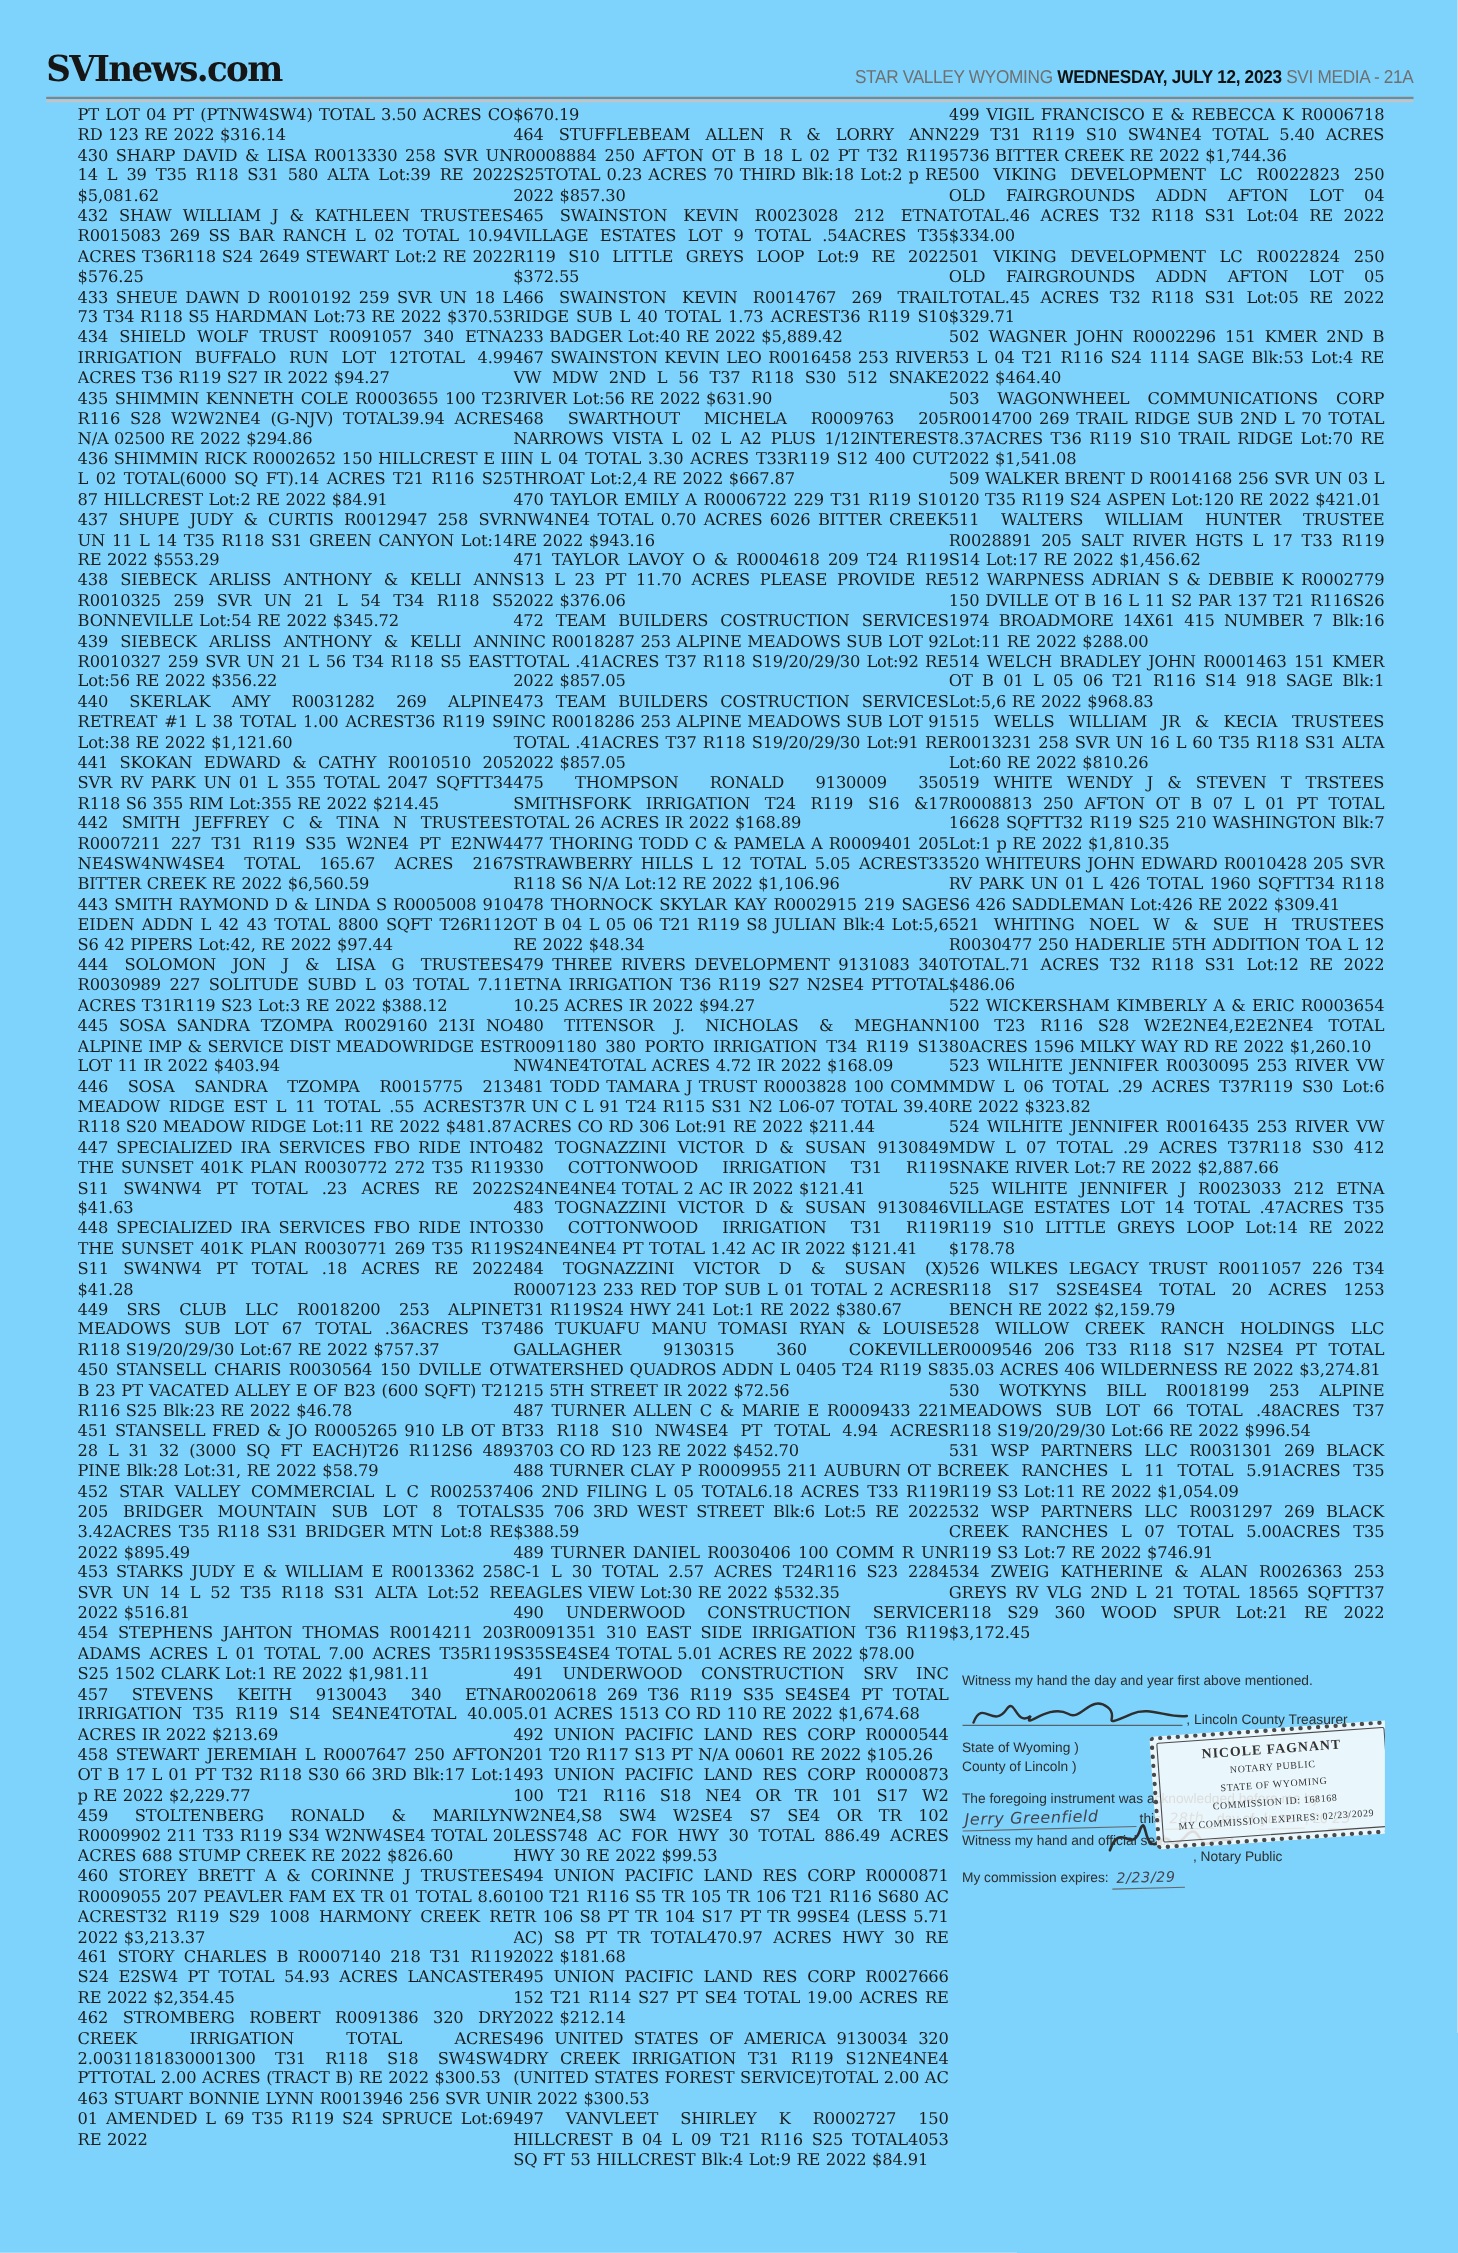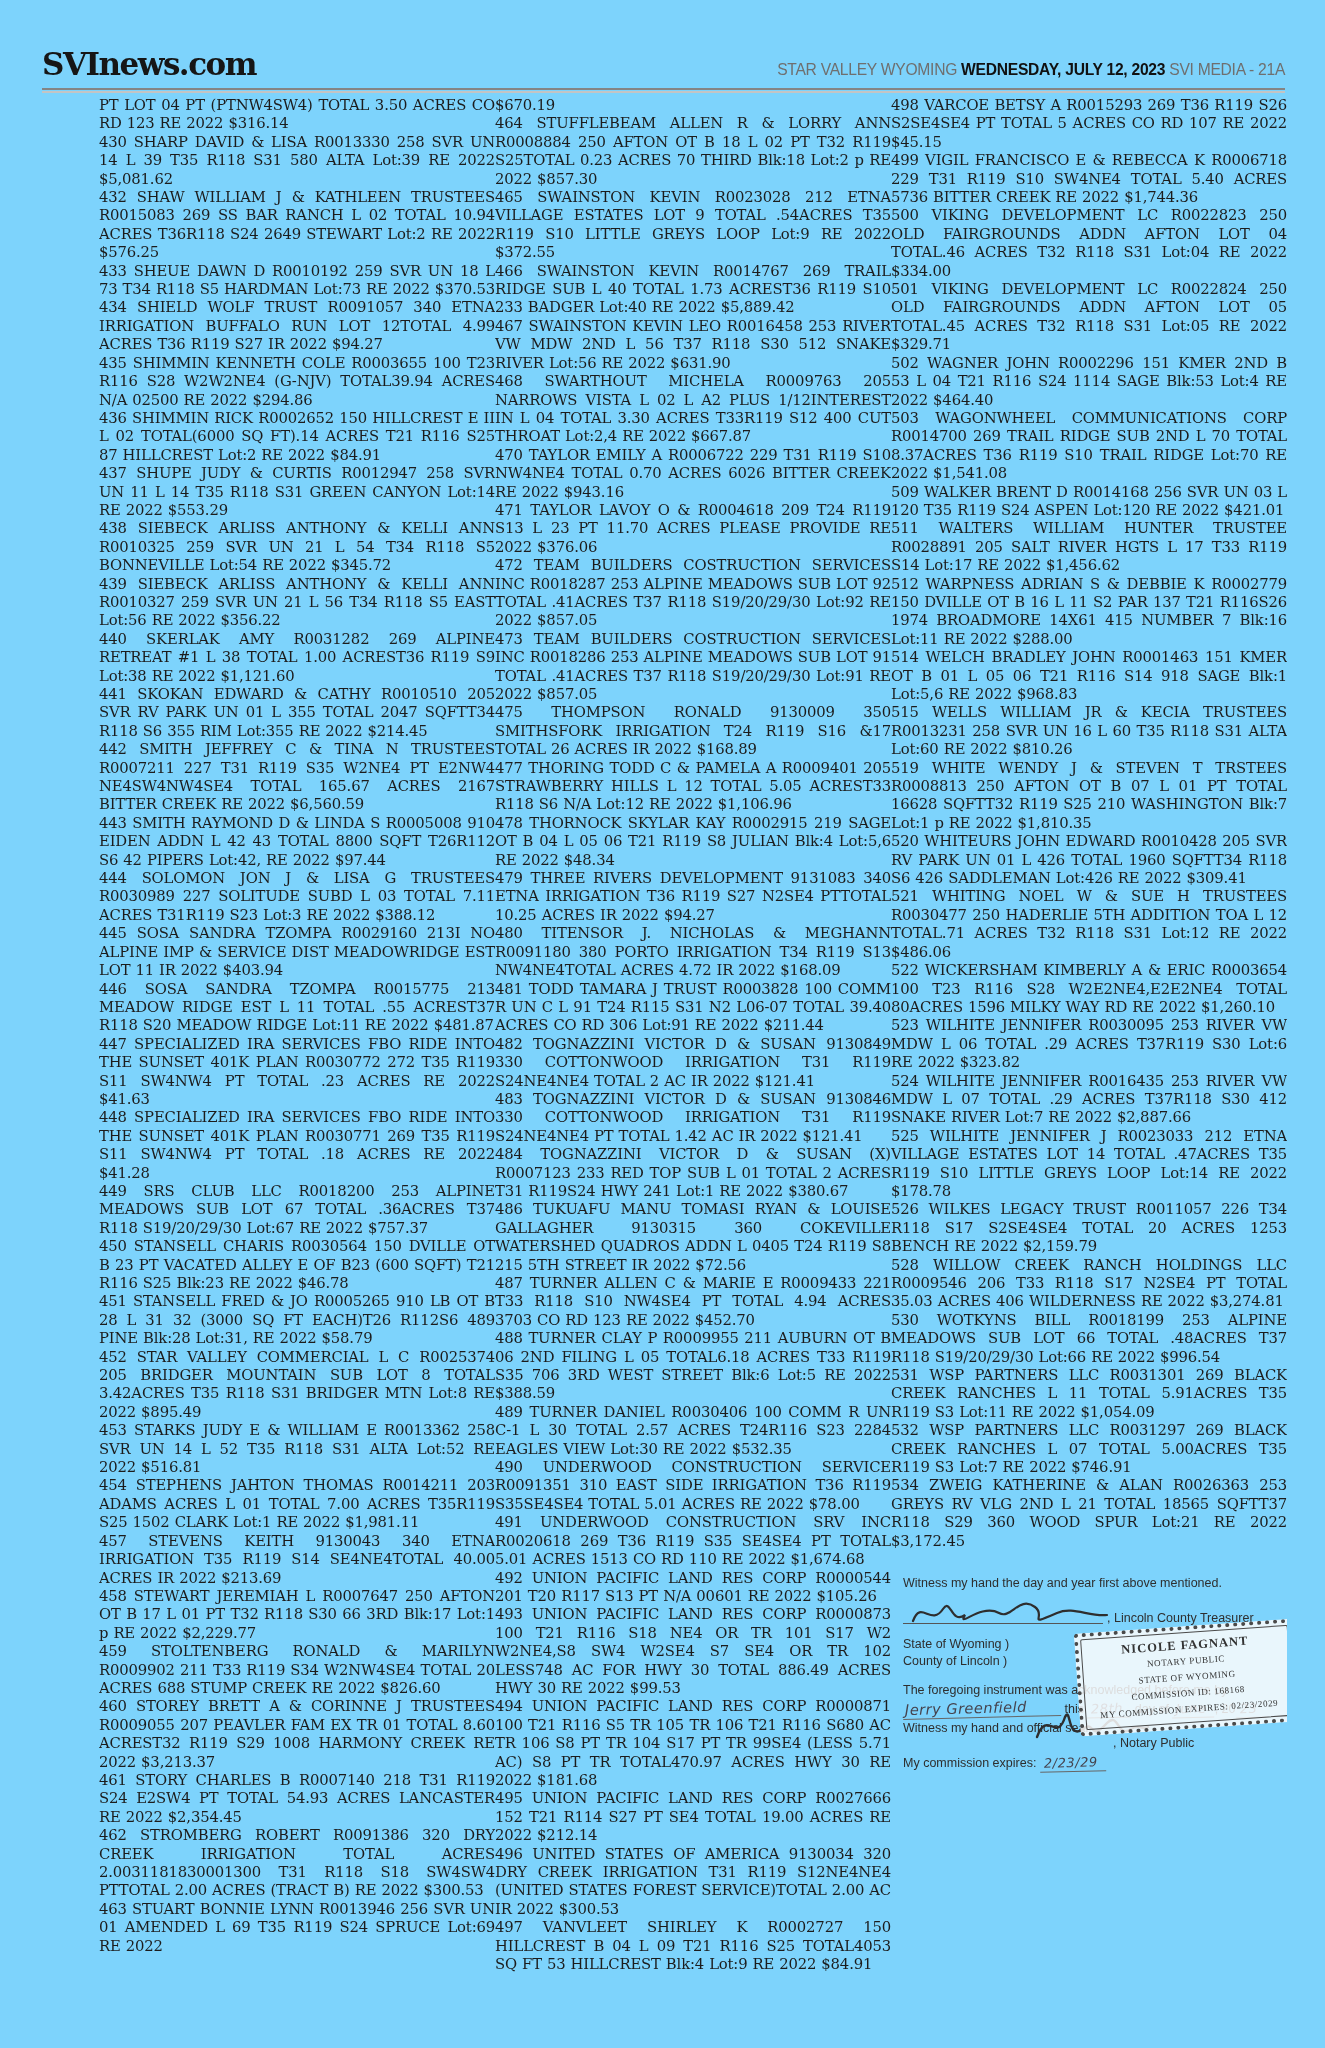--- a/index.html
+++ b/index.html
@@ -7,21 +7,21 @@
         font-family:"DejaVu Serif", serif;color:#1c1c1c;}
   
   .header{position:absolute;left:42px;right:40px;top:40px;height:44px;}
   .masthead{position:absolute;left:0;bottom:2px;font-family:"DejaVu Serif",serif;font-weight:bold;
             font-size:31px;letter-spacing:-1.5px;color:#161616;transform:scaleY(1.05);transform-origin:left bottom;}
   .header-right{position:absolute;right:0;bottom:4px;font-family:"Liberation Sans",sans-serif;
                 font-size:17px;letter-spacing:-0.3px;color:#6f6f6f;white-space:nowrap;transform:scaleX(.92);transform-origin:right bottom;}
   .header-right .hdr-date{color:#111;font-weight:bold;}
   .rule{position:absolute;left:42px;right:40px;top:88px;height:2px;background:#848484;box-shadow:0 3px 0 #c4c4c4;}
   
-  .cols{position:absolute;left:42px;right:38px;top:96px;bottom:8px;display:flex;justify-content:flex-end;overflow:hidden;}
+  .cols{position:absolute;left:42px;right:38px;top:96px;bottom:8px;display:flex;justify-content:center;overflow:hidden;}
   .col{width:396px;overflow:hidden;}
   .entry{margin:0;font-size:14.8px;line-height:18.4px;text-align:justify;letter-spacing:-0.15px;word-spacing:0.5px;}
   
   .affidavit{position:relative;margin-top:26px;margin-left:12px;font-family:"Liberation Sans",sans-serif;
              font-size:12.5px;line-height:15px;color:#2e2e2e;text-align:left;}
   .aff-line{margin:0 0 4px 0;}
   .sig-row{position:relative;height:40px;margin-top:2px;}
   .sig-row svg{position:absolute;left:4px;top:-4px;}
   .sig-underline{position:absolute;left:0;top:28px;width:200px;border-bottom:1.3px solid #555;}
   .sig-suffix{position:absolute;left:204px;top:16px;}
@@ -117,21 +117,20 @@
         <p class="entry">491 UNDERWOOD CONSTRUCTION SRV INC R0020618 269 T36 R119 S35 SE4SE4 PT TOTAL 5.01 ACRES 1513 CO RD 110 RE 2022 $1,674.68</p>
         <p class="entry">492 UNION PACIFIC LAND RES CORP R0000544 201 T20 R117 S13 PT N/A 00601 RE 2022 $105.26</p>
         <p class="entry">493 UNION PACIFIC LAND RES CORP R0000873 100 T21 R116 S18 NE4 OR TR 101 S17 W2 W2NE4,S8 SW4 W2SE4 S7 SE4 OR TR 102 LESS748 AC FOR HWY 30 TOTAL 886.49 ACRES HWY 30 RE 2022 $99.53</p>
         <p class="entry">494 UNION PACIFIC LAND RES CORP R0000871 100 T21 R116 S5 TR 105 TR 106 T21 R116 S680 AC TR 106 S8 PT TR 104 S17 PT TR 99SE4 (LESS 5.71 AC) S8 PT TR TOTAL470.97 ACRES HWY 30 RE 2022 $181.68</p>
         <p class="entry">495 UNION PACIFIC LAND RES CORP R0027666 152 T21 R114 S27 PT SE4 TOTAL 19.00 ACRES RE 2022 $212.14</p>
         <p class="entry">496 UNITED STATES OF AMERICA 9130034 320 DRY CREEK IRRIGATION T31 R119 S12NE4NE4 (UNITED STATES FOREST SERVICE)TOTAL 2.00 AC IR 2022 $300.53</p>
         <p class="entry">497 VANVLEET SHIRLEY K R0002727 150 HILLCREST B 04 L 09 T21 R116 S25 TOTAL4053 SQ FT 53 HILLCREST Blk:4 Lot:9 RE 2022 $84.91</p>
       </div>
     <div class="col">
       <div>
-          <p class="entry">498 VARCOE BETSY A R0015293 269 T36 R119 S26 S2SE4SE4 PT TOTAL 5 ACRES CO RD 107 RE 2022 $45.15</p>
           <p class="entry">499 VIGIL FRANCISCO E &amp; REBECCA K R0006718 229 T31 R119 S10 SW4NE4 TOTAL 5.40 ACRES 5736 BITTER CREEK RE 2022 $1,744.36</p>
           <p class="entry">500 VIKING DEVELOPMENT LC R0022823 250 OLD FAIRGROUNDS ADDN AFTON LOT 04 TOTAL.46 ACRES T32 R118 S31 Lot:04 RE 2022 $334.00</p>
           <p class="entry">501 VIKING DEVELOPMENT LC R0022824 250 OLD FAIRGROUNDS ADDN AFTON LOT 05 TOTAL.45 ACRES T32 R118 S31 Lot:05 RE 2022 $329.71</p>
           <p class="entry">502 WAGNER JOHN R0002296 151 KMER 2ND B 53 L 04 T21 R116 S24 1114 SAGE Blk:53 Lot:4 RE 2022 $464.40</p>
           <p class="entry">503 WAGONWHEEL COMMUNICATIONS CORP R0014700 269 TRAIL RIDGE SUB 2ND L 70 TOTAL 8.37ACRES T36 R119 S10 TRAIL RIDGE Lot:70 RE 2022 $1,541.08</p>
           <p class="entry">509 WALKER BRENT D R0014168 256 SVR UN 03 L 120 T35 R119 S24 ASPEN Lot:120 RE 2022 $421.01</p>
           <p class="entry">511 WALTERS WILLIAM HUNTER TRUSTEE R0028891 205 SALT RIVER HGTS L 17 T33 R119 S14 Lot:17 RE 2022 $1,456.62</p>
           <p class="entry">512 WARPNESS ADRIAN S &amp; DEBBIE K R0002779 150 DVILLE OT B 16 L 11 S2 PAR 137 T21 R116S26 1974 BROADMORE 14X61 415 NUMBER 7 Blk:16 Lot:11 RE 2022 $288.00</p>
           <p class="entry">514 WELCH BRADLEY JOHN R0001463 151 KMER OT B 01 L 05 06 T21 R116 S14 918 SAGE Blk:1 Lot:5,6 RE 2022 $968.83</p>
           <p class="entry">515 WELLS WILLIAM JR &amp; KECIA TRUSTEES R0013231 258 SVR UN 16 L 60 T35 R118 S31 ALTA Lot:60 RE 2022 $810.26</p>

